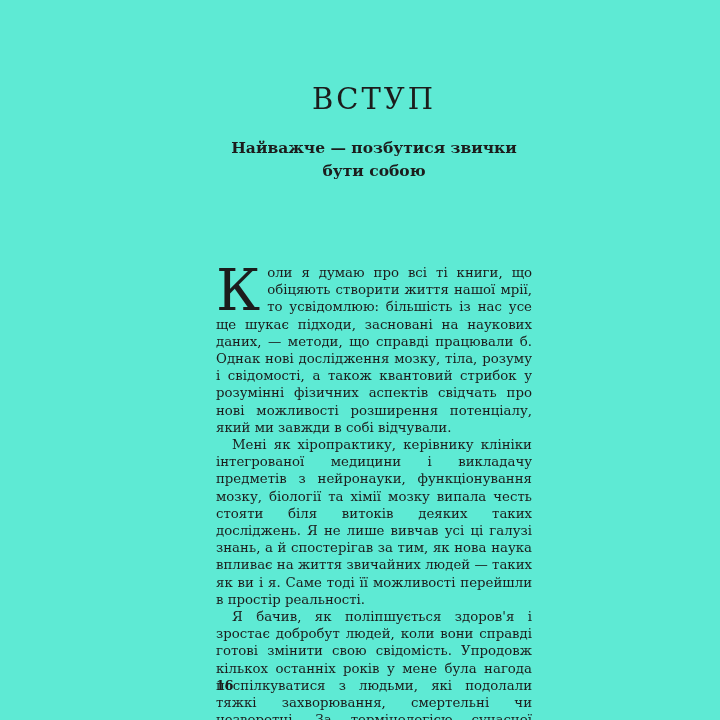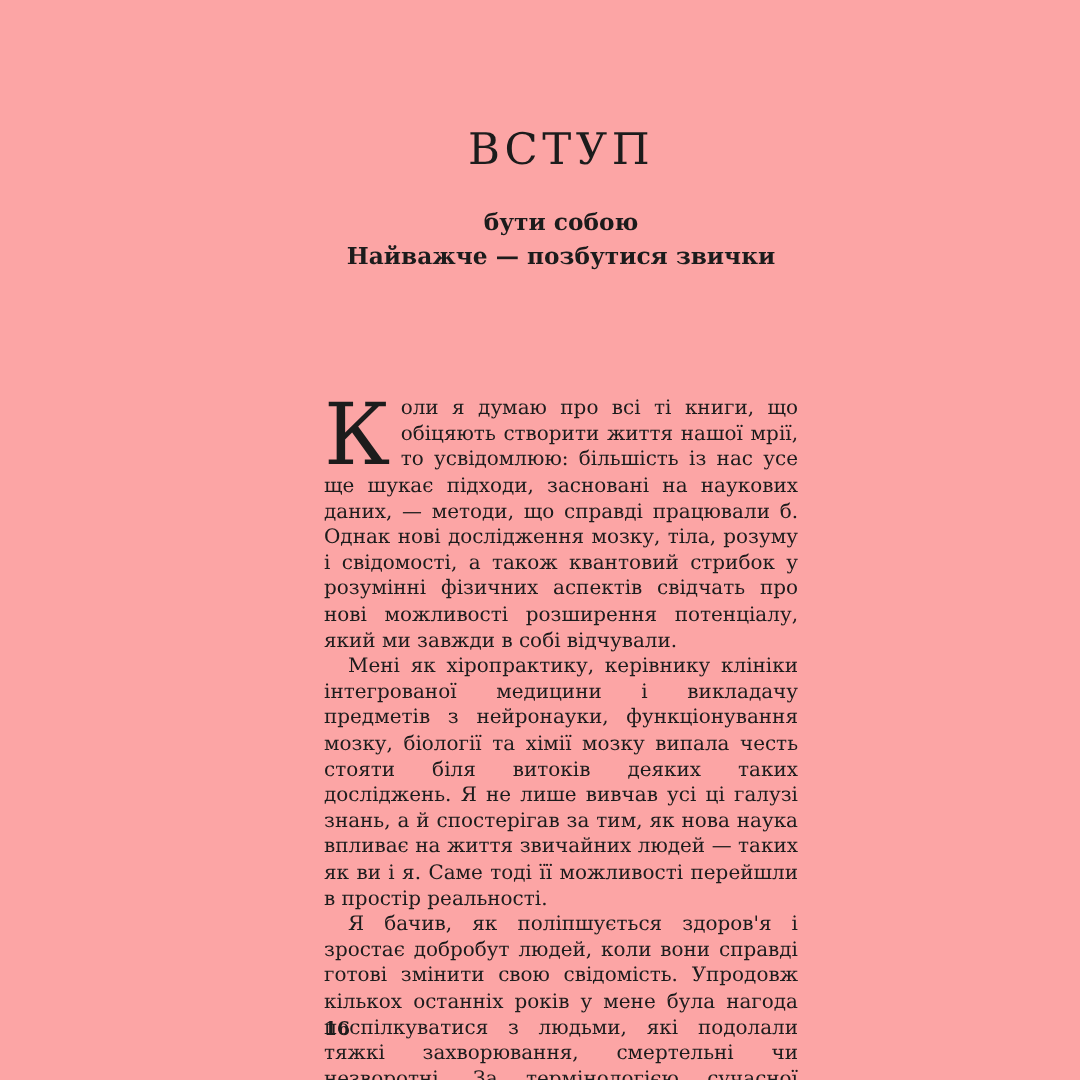--- a/index.html
+++ b/index.html
@@ -7,21 +7,21 @@
       padding: 0;
       width: 720px;
       height: 720px;
       background: #ffffff;
       overflow: hidden;
     }
     .page {
       position: relative;
       width: 720px;
       height: 720px;
-      background: #fca5a5;
+      background: #5eead4;
       color: #1c1c1c;
       font-family: "DejaVu Serif", "Liberation Serif", serif;
     }
     .content {
       position: absolute;
       left: 216px;
       top: 0;
       width: 316px;
     }
     .title {
@@ -79,22 +79,22 @@
   </style>
 </head>
 <body>
 
 <div class="page">
   <div class="content">
 
     <h1 class="title">ВСТУП</h1>
 
     <div class="subtitle">
+      <span class="subtitle-line">Найважче — позбутися звички</span>
       <span class="subtitle-line">бути собою</span>
-      <span class="subtitle-line">Найважче — позбутися звички</span>
     </div>
 
     <div class="body-text">
       <p class="para first"><span class="dropcap">К</span><span>оли я думаю про всі ті книги, що обіцяють створити життя нашої мрії, то усвідомлюю: більшість із нас усе ще шукає підходи, засновані на наукових даних, — методи, що справді працювали б. Однак нові дослідження мозку, тіла, розуму і свідомості, а також квантовий стрибок у розумінні фізичних аспектів свідчать про нові можливості розширення потенціалу, який ми завжди в собі відчували.</span></p>
 
       <p class="para">Мені як хіропрактику, керівнику клініки інтегрованої медицини і викладачу предметів з нейронауки, функціонування мозку, біології та хімії мозку випала честь стояти біля витоків деяких таких досліджень. Я не лише вивчав усі ці галузі знань, а й спостерігав за тим, як нова наука впливає на життя звичайних людей — таких як ви і я. Саме тоді її можливості перейшли в простір реальності.</p>
 
       <p class="para">Я бачив, як поліпшується здоров'я і зростає добробут людей, коли вони справді готові змінити свою свідомість. Упродовж кількох останніх років у мене була нагода поспілкуватися з людьми, які подолали тяжкі захворювання, смертельні чи незворотні. За термінологією сучасної медичної концепції такі випадки одужання називаються «спонтанна ремісія».</p>
     </div>
 

